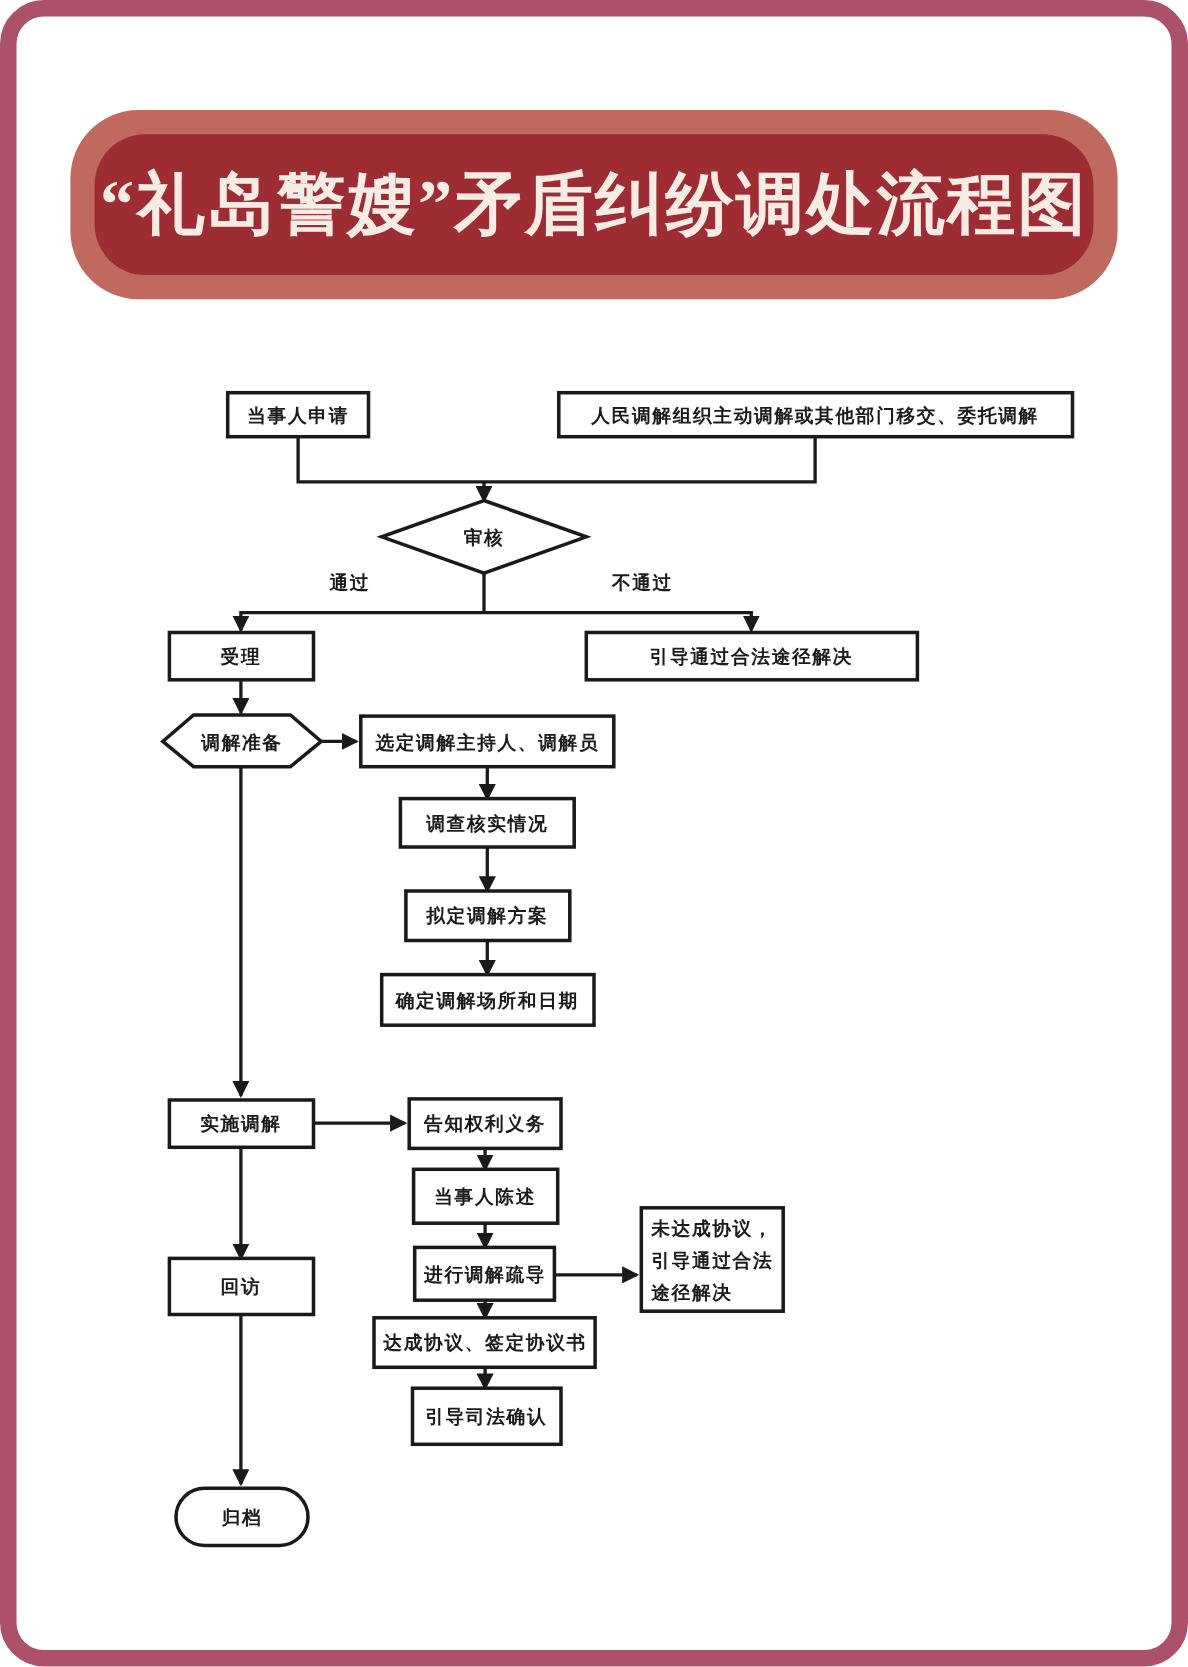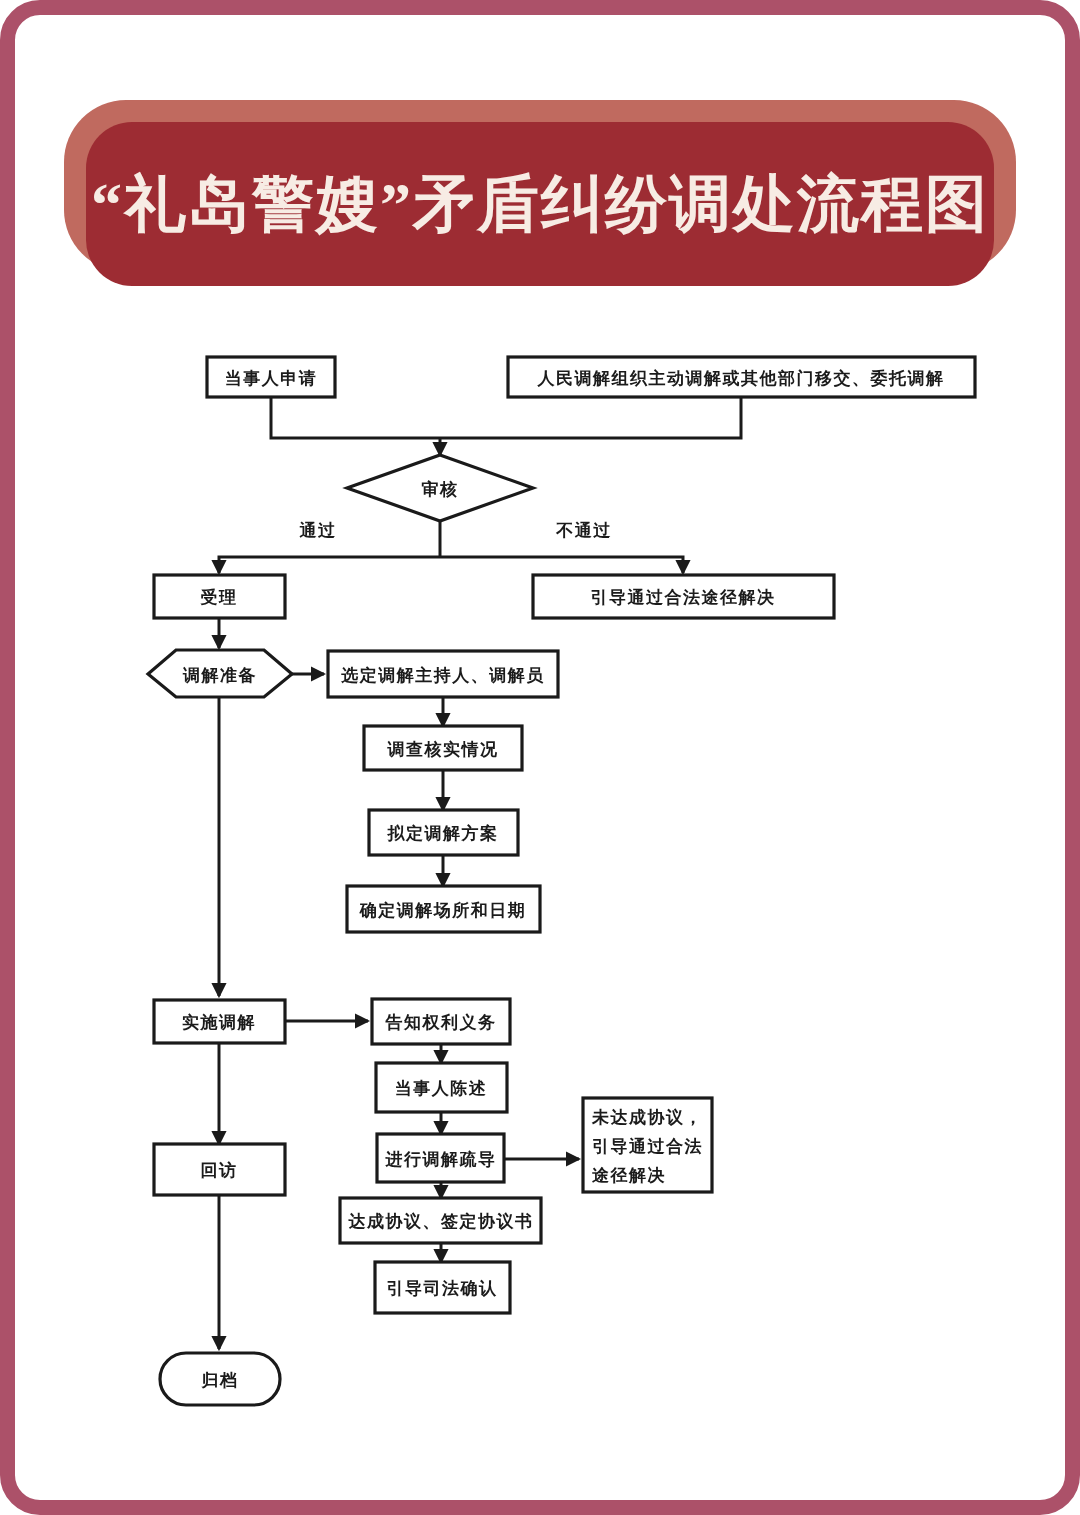--- a/index.html
+++ b/index.html
@@ -42,21 +42,21 @@
     height: 172px;
     background: #c06a5f;
     border-radius: 62px;
     box-sizing: border-box;
   }
   #title-banner-inner {
     position: absolute;
     left: 22px;
     top: 22px;
     width: 908px;
-    height: 164px;
+    height: 128px;
     background: #9d2c33;
     border-radius: 46px;
     display: flex;
     align-items: center;
     justify-content: center;
     box-sizing: border-box;
   }
   #title-text {
     color: #f7ece4;
     font-size: 62px;

